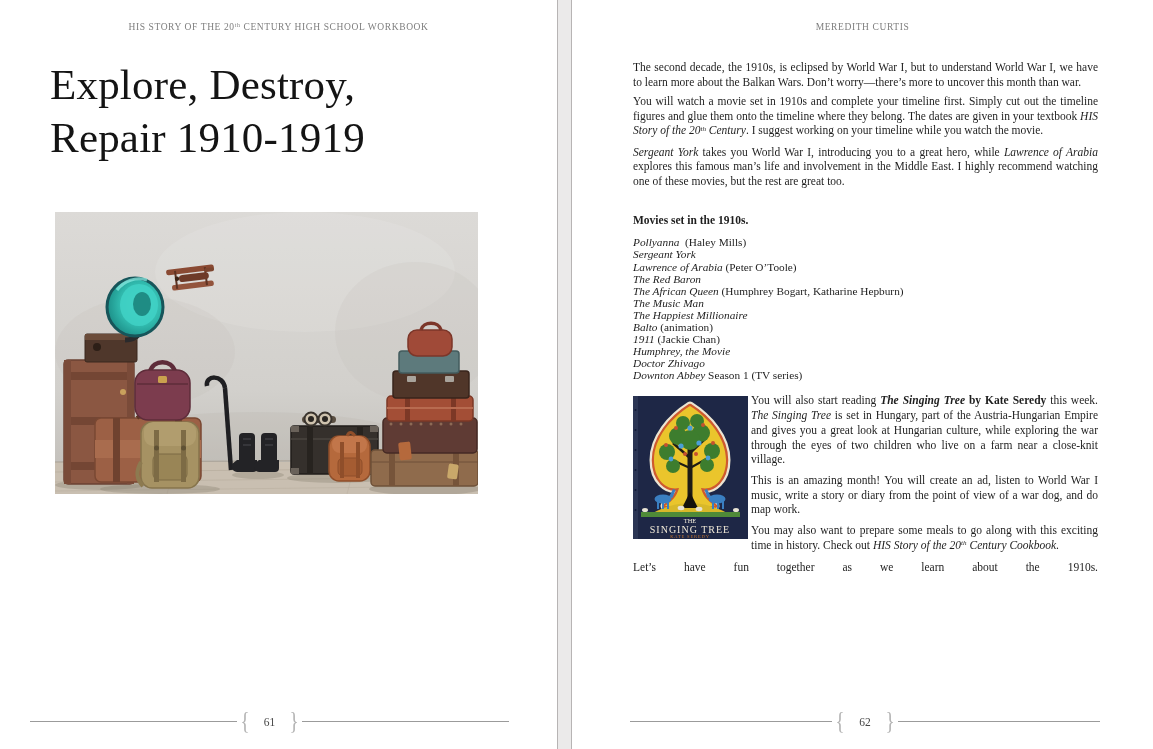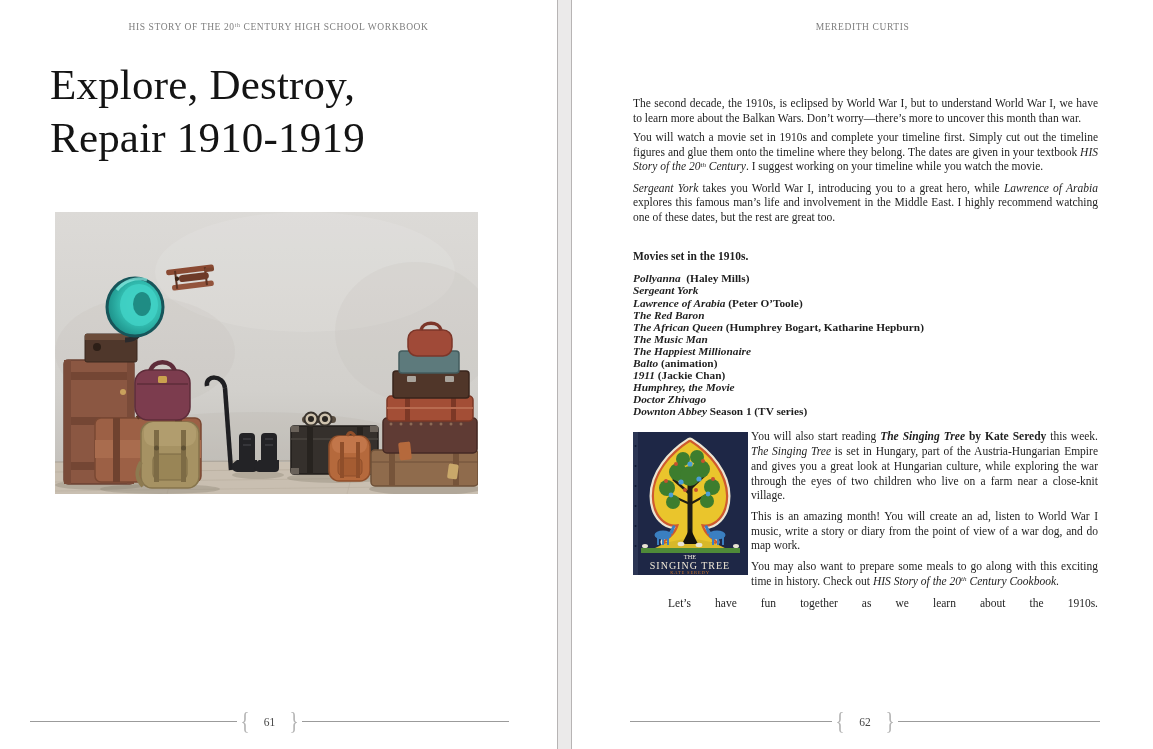--- a/index.html
+++ b/index.html
@@ -37,29 +37,28 @@
     letter-spacing:0.2px;
   }
 
   .photo-frame{position:absolute;top:212px;left:55px;width:423px;height:282px;}
   .photo-frame svg{display:block;}
 
   .content{
     position:absolute;top:60px;left:61px;width:465px;
     font-size:11.5px;line-height:14.7px;text-align:justify;
     color:#1e1e1e;
-    margin-top:36px;
   }
   .content p{margin:0 0 4.5px 0;}
   .movies-heading{font-weight:bold;margin:24px 0 9px 0;}
   .movie-list{margin:0;}
-  .movie-line{line-height:12.1px;font-size:11.3px;white-space:pre-wrap;text-align:left;font-weight:bold;}
+  .movie-line{line-height:12.1px;font-size:11.3px;white-space:pre-wrap;text-align:left;}
   .book-section{margin-top:12px;}
   .book-cover{float:left;width:108px;height:143px;margin:3px 10px 2px 0;}
-  .book-section p{margin:0 0 6px 0;padding-left:35px;}
+  .book-section p{margin:0 0 6px 0;}
   .book-section p.last-line{text-align:justify;text-align-last:justify;margin-bottom:0;}
 
   .page-footer{
     position:absolute;bottom:16px;height:24px;
     display:flex;align-items:center;
   }
   .page-footer .fline{flex:1;height:1px;background:#9b9b9b;}
   .page-footer .fnum{
     display:flex;align-items:center;margin:0 2px;
   }
@@ -269,21 +268,21 @@
 </div>
 
 <div class="gutter"></div>
 
 <div class="page page-right">
   <div class="running-header">MEREDITH CURTIS</div>
 
   <div class="content">
     <p><span>The second decade, the 1910s, is eclipsed by World War I, but to understand World War I, we have to learn more about the Balkan Wars. Don’t worry—there’s more to uncover this month than war.</span></p>
     <p><span>You will watch a movie set in 1910s and complete your timeline first. Simply cut out the timeline figures and glue them onto the timeline where they belong. The dates are given in your textbook </span><span class="s-i">HIS Story of the 20</span><span class="s-isup">th</span><span class="s-i"> Century</span><span>. I suggest working on your timeline while you watch the movie.</span></p>
-    <p><span class="s-i">Sergeant York</span><span> takes you World War I, introducing you to a great hero, while </span><span class="s-i">Lawrence of Arabia</span><span> explores this famous man’s life and involvement in the Middle East. I highly recommend watching one of these dates, but the rest are great too.</span></p>
+    <p><span class="s-i">Sergeant York</span><span> takes you World War I, introducing you to a great hero, while </span><span class="s-i">Lawrence of Arabia</span><span> explores this famous man’s life and involvement in the Middle East. I highly recommend watching one of these movies, but the rest are great too.</span></p>
 
     <div class="movies-heading">Movies set in the 1910s.</div>
     <div class="movie-list">
         <div class="movie-line"><span class="s-i">Pollyanna</span><span>  (Haley Mills)</span></div>
         <div class="movie-line"><span class="s-i">Sergeant York</span></div>
         <div class="movie-line"><span class="s-i">Lawrence of Arabia</span><span> (Peter O’Toole)</span></div>
         <div class="movie-line"><span class="s-i">The Red Baron</span></div>
         <div class="movie-line"><span class="s-i">The African Queen</span><span> (Humphrey Bogart, Katharine Hepburn)</span></div>
         <div class="movie-line"><span class="s-i">The Music Man</span></div>
         <div class="movie-line"><span class="s-i">The Happiest Millionaire</span></div>

